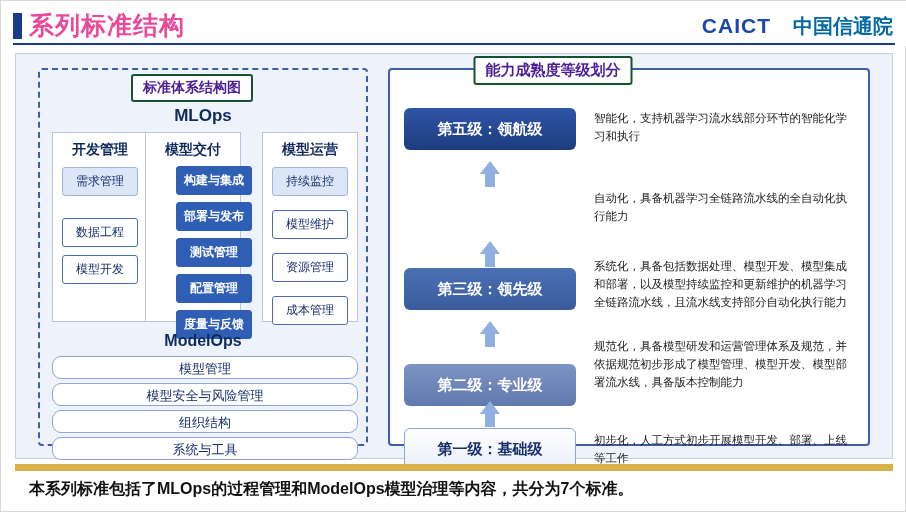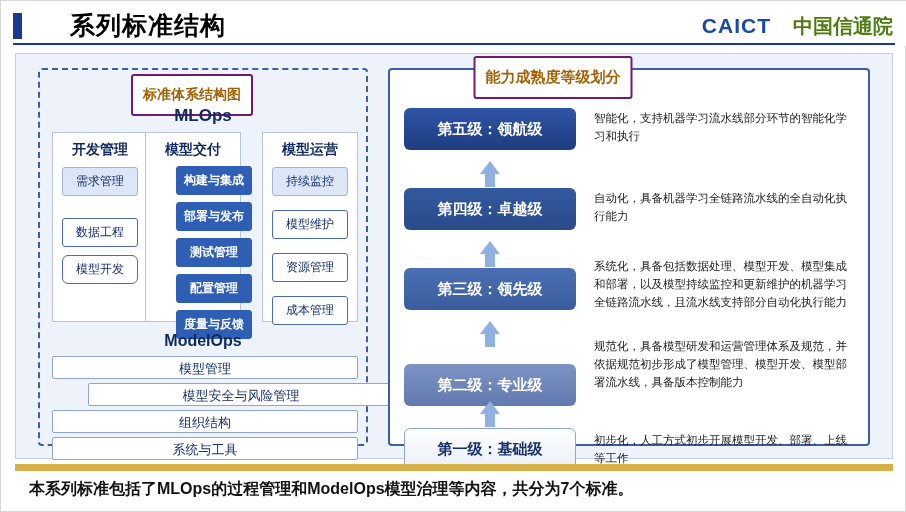--- a/index.html
+++ b/index.html
@@ -34,23 +34,22 @@
     position: absolute;
     left: 12px; top: 12px;
     width: 9px; height: 26px;
     background: #1a3a8f;
   }
   .header-title {
     position: absolute;
     left: 28px; top: 8px;
     font-size: 25px;
     font-weight: bold;
-    color: #000000;
+    color: #ec4899;
     letter-spacing: 1px;
-    margin-left: 41px;
   }
   .header-underline {
     position: absolute;
     left: 12px; top: 42px;
     width: 882px; height: 2px;
     background: #1a3a8f;
   }
   .logo {
     position: absolute;
     right: 14px; top: 12px;
@@ -60,21 +59,21 @@
   }
   .logo-caict {
     font-size: 21px;
     font-weight: bold;
     color: #1a47a8;
     letter-spacing: 1px;
   }
   .logo-cn {
     font-size: 20px;
     font-weight: bold;
-    color: #4d7c0f;
+    color: #0369a1;
   }
 
   
   .canvas {
     position: absolute;
     left: 14px; top: 52px;
     width: 878px; height: 406px;
     background: #eef2fa;
     border: 1px solid #c5cfe4;
     box-sizing: border-box;
@@ -86,26 +85,26 @@
     left: 22px; top: 14px;
     width: 330px; height: 378px;
     border: 2px dashed #3b5fa8;
     border-radius: 4px;
     background: transparent;
     box-sizing: border-box;
   }
   .panel-title {
     position: absolute;
     background: #ffffff;
-    border: 2px solid #701a75;
+    border: 2px solid #14532d;
     border-radius: 3px;
     font-size: 14px;
     font-weight: bold;
-    color: #a16207;
-    padding: 10px 10px;
+    color: #4c1d95;
+    padding: 3px 10px;
     white-space: nowrap;
   }
   .left-title {
     left: 152px; top: 4px;
     transform: translateX(-50%);
   }
   .mlops-label {
     position: absolute;
     left: 0; right: 0; top: 36px;
     text-align: center;
@@ -172,25 +171,25 @@
     position: absolute;
     left: 12px;
     width: 306px;
     height: 23px;
     line-height: 23px;
     text-align: center;
     font-size: 13px;
     color: #16306c;
     background: #ffffff;
     border: 1px solid #8fa6d4;
-    border-radius: 2px;
+    border-radius: 9px;
     box-sizing: border-box;
   }
   .wr1 { top: 286px; }
-  .wr2 { top: 313px; margin-left: 36px; }
+  .wr2 { top: 313px; }
   .wr3 { top: 340px; }
   .wr4 { top: 367px; }
 
   
   .right-panel {
     position: absolute;
     left: 372px; top: 14px;
     width: 482px; height: 378px;
     border: 2px solid #3b5fa8;
     border-radius: 4px;
@@ -296,21 +295,21 @@
   <div class="canvas">
 
     <div class="left-panel">
       <div class="panel-title left-title">标准体系结构图</div>
       <div class="mlops-label">MLOps</div>
 
       <div class="col col-1">
         <div class="col-head">开发管理</div>
         <div class="chip chip-lite">需求管理</div>
         <div class="chip chip-plain" style="margin-top:22px;">数据工程</div>
-        <div class="chip chip-plain" style="border-radius:6px;">模型开发</div>
+        <div class="chip chip-plain" style="">模型开发</div>
       </div>
 
       <div class="col col-2">
         <div class="col-head">模型交付</div>
         <div class="chip chip-blue chip-tight">构建与集成</div>
         <div class="chip chip-blue chip-tight">部署与发布</div>
         <div class="chip chip-blue chip-tight">测试管理</div>
         <div class="chip chip-blue chip-tight">配置管理</div>
         <div class="chip chip-blue chip-tight">度量与反馈</div>
       </div>
@@ -327,21 +326,20 @@
       <div class="wide-row wr1">模型管理</div>
       <div class="wide-row wr2">模型安全与风险管理</div>
       <div class="wide-row wr3">组织结构</div>
       <div class="wide-row wr4">系统与工具</div>
     </div>
 
     <div class="right-panel">
       <div class="panel-title right-title">能力成熟度等级划分</div>
 
       <div class="level lvl5">第五级：领航级</div>
-      <div class="level lvl4">第四级：卓越级</div>
       <div class="level lvl3">第三级：领先级</div>
       <div class="level lvl2">第二级：专业级</div>
       <div class="level lvl1">第一级：基础级</div>
 
       <div class="arrow ar1"></div>
       <div class="arrow ar2"></div>
       <div class="arrow ar3"></div>
       <div class="arrow ar4"></div>
 
       <div class="desc d5"><span>智能化，支持机器学习流水线部分环节的智能化学习和执行</span></div>

